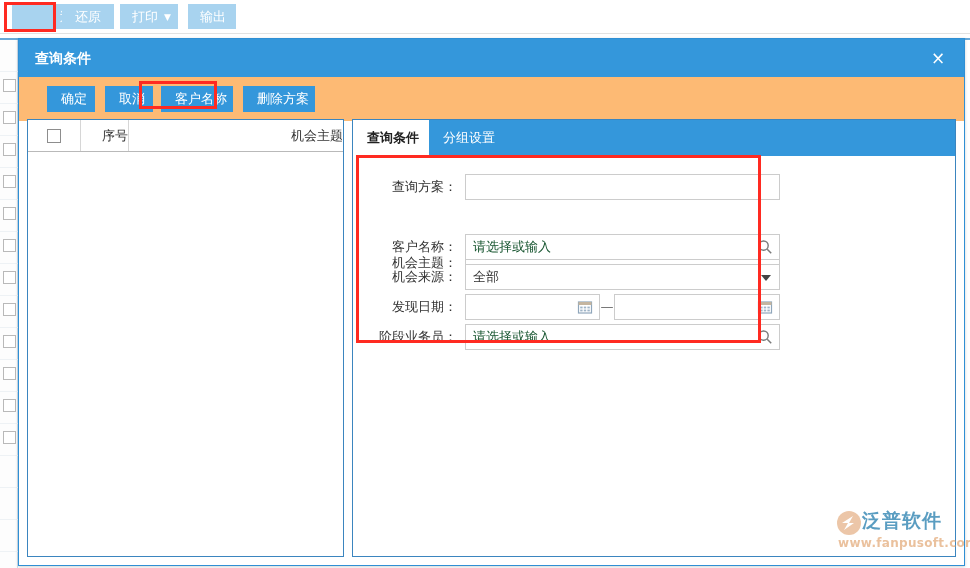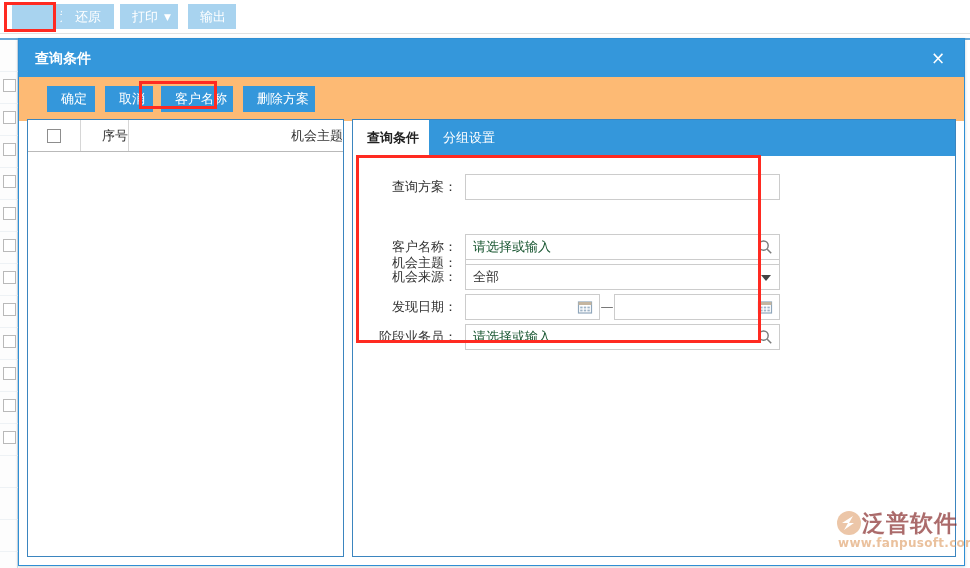--- a/index.html
+++ b/index.html
@@ -156,22 +156,22 @@
     position: absolute; top: 2px; height: 26px; line-height: 26px;
     width: 14px; text-align: center; color: #666; font-size: 13px;
   }
 
   
   .watermark {
     position: absolute; left: 836px; top: 508px; width: 128px; height: 50px;
     opacity: .65;
   }
   .wm-text {
-    position: absolute; left: 26px; top: 0; font-size: 23px; font-weight: bold;
-    color: #7f1d1d; letter-spacing: 1px; white-space: nowrap;
+    position: absolute; left: 26px; top: 0; font-size: 19px; font-weight: bold;
+    color: #0369a1; letter-spacing: 1px; white-space: nowrap;
   }
   .wm-url {
     position: absolute; left: 2px; top: 28px; font-size: 12px; font-weight: bold;
     color: #e0a06a; letter-spacing: .3px; white-space: nowrap;
   }
 </style>
 </head>
 <body>
 
 <div id="root">

